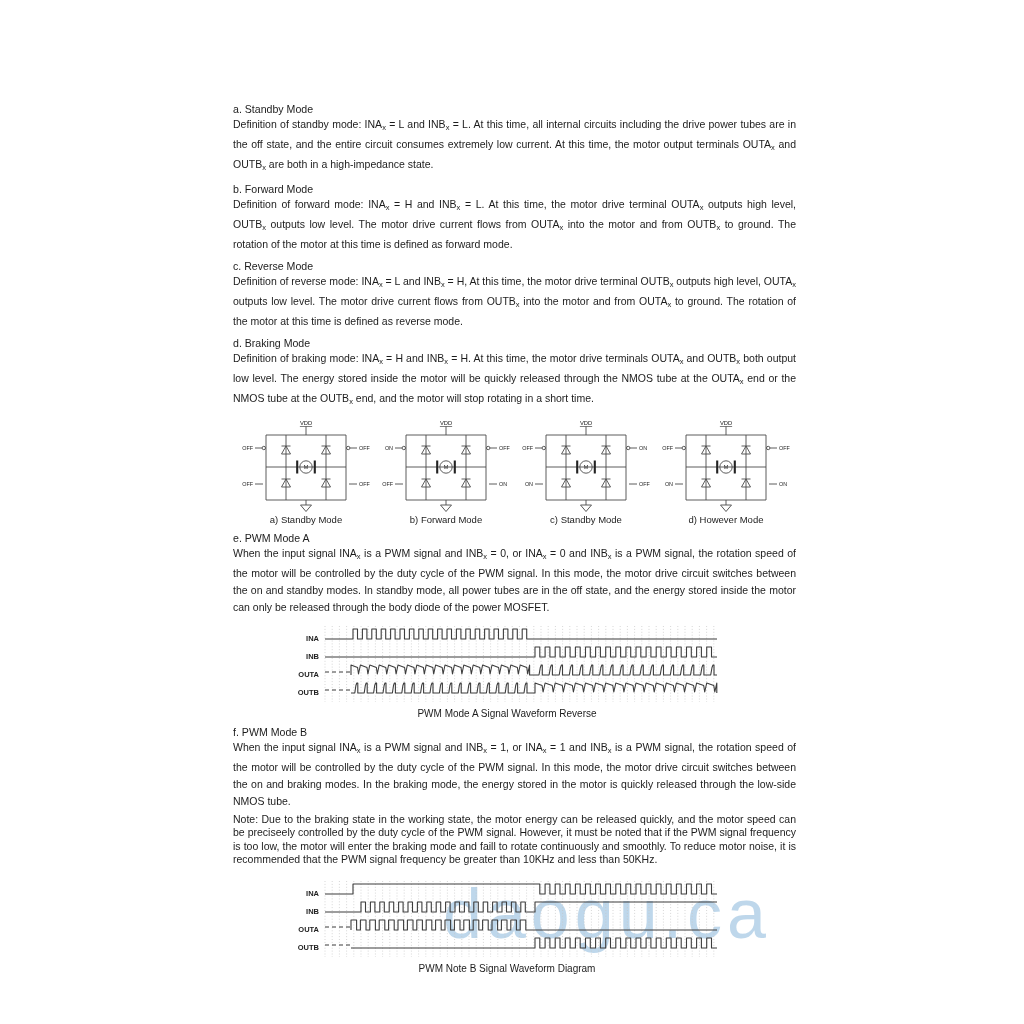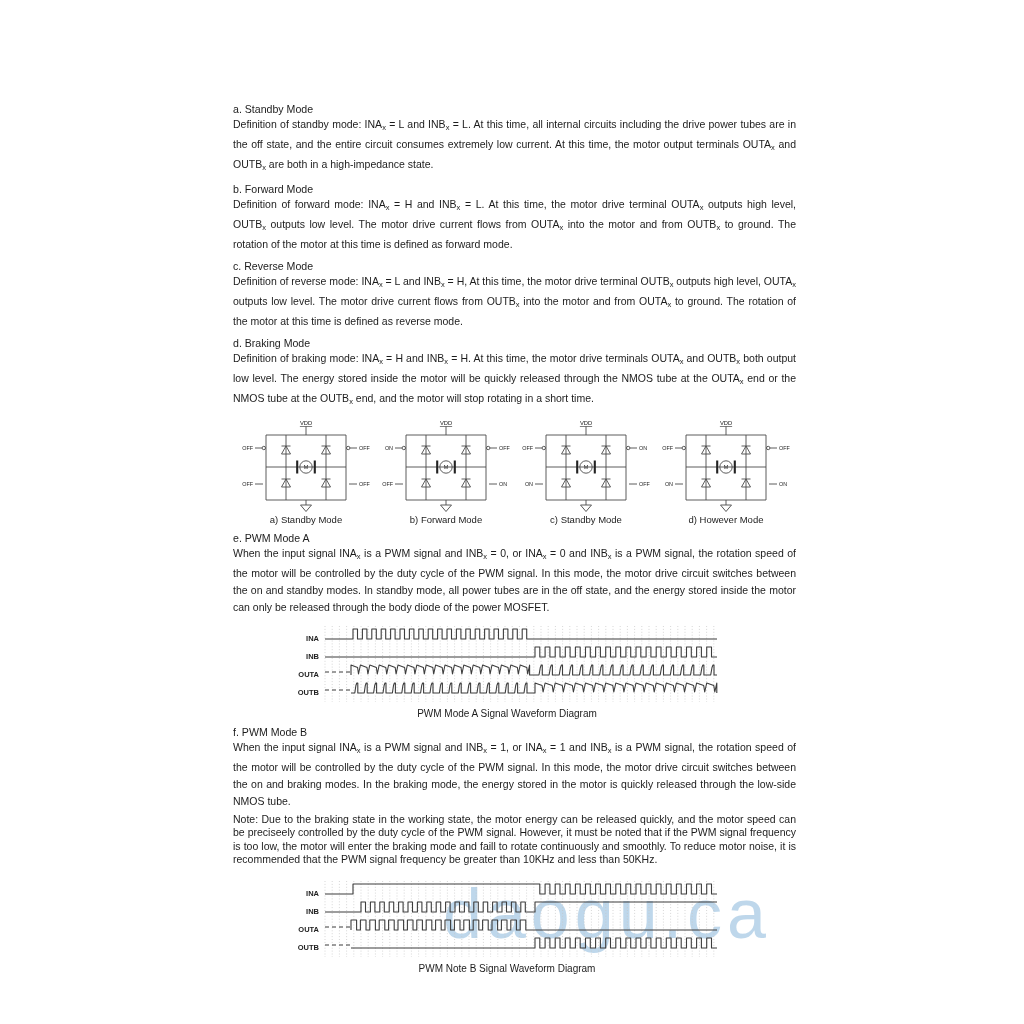--- a/index.html
+++ b/index.html
@@ -226,21 +226,21 @@
           <path class="wl" d="M36 16V16 H64V6 H68.5 V16 H73.4V6 H77.9 V16 H82.8V6 H87.3 V16 H92.2V6 H96.7 V16 H101.6V6 H106.1 V16 H111.0V6 H115.5 V16 H120.4V6 H124.9 V16 H129.8V6 H134.3 V16 H139.2V6 H143.7 V16 H148.6V6 H153.1 V16 H158.0V6 H162.5 V16 H167.4V6 H171.9 V16 H176.8V6 H181.3 V16 H186.2V6 H190.7 V16 H195.6V6 H200.1 V16 H205.0V6 H209.5 V16 H214.4V6 H218.9 V16 H223.8V6 H228.3 V16 H233.2V6 H237.7 V16 H242.6H246V16 H428"></path>
           <text class="wlabel" x="30" y="36">INB</text>
           <path class="wl" d="M36 34V34 H246V24 H250.8 V34 H256.1V24 H260.9 V34 H266.2V24 H271.0 V34 H276.3V24 H281.1 V34 H286.4V24 H291.2 V34 H296.5V24 H301.3 V34 H306.6V24 H311.4 V34 H316.7V24 H321.5 V34 H326.8V24 H331.6 V34 H336.9V24 H341.7 V34 H347.0V24 H351.8 V34 H357.1V24 H361.9 V34 H367.2V24 H372.0 V34 H377.3V24 H382.1 V34 H387.4V24 H392.2 V34 H397.5V24 H402.3 V34 H407.6V24 H412.4 V34 H417.7V24 H422.5 V34 H427.8H428"></path>
           <text class="wlabel" x="30" y="54">OUTA</text>
           <path class="wl" d="M62 52V42L68.6 44.5 L69.5 51 L71.4 42L78.0 44.5 L78.9 51 L80.8 42L87.4 44.5 L88.3 51 L90.2 42L96.8 44.5 L97.7 51 L99.6 42L106.2 44.5 L107.1 51 L109.0 42L115.6 44.5 L116.5 51 L118.4 42L125.0 44.5 L125.9 51 L127.8 42L134.4 44.5 L135.3 51 L137.2 42L143.8 44.5 L144.7 51 L146.6 42L153.2 44.5 L154.1 51 L156.0 42L162.6 44.5 L163.5 51 L165.4 42L172.0 44.5 L172.9 51 L174.8 42L181.4 44.5 L182.3 51 L184.2 42L190.8 44.5 L191.7 51 L193.6 42L200.2 44.5 L201.1 51 L203.0 42L209.6 44.5 L210.5 51 L212.4 42L219.0 44.5 L219.9 51 L221.8 42L228.4 44.5 L229.3 51 L231.2 42L237.8 44.5 L238.7 51 L240.6 42V52V52H250.0 L251.3 44.5 L252.3 42 H253.3 V52H260.1 L261.4 44.5 L262.4 42 H263.4 V52H270.2 L271.5 44.5 L272.5 42 H273.5 V52H280.3 L281.6 44.5 L282.6 42 H283.6 V52H290.4 L291.7 44.5 L292.7 42 H293.7 V52H300.5 L301.8 44.5 L302.8 42 H303.8 V52H310.6 L311.9 44.5 L312.9 42 H313.9 V52H320.7 L322.0 44.5 L323.0 42 H324.0 V52H330.8 L332.1 44.5 L333.1 42 H334.1 V52H340.9 L342.2 44.5 L343.2 42 H344.2 V52H351.0 L352.3 44.5 L353.3 42 H354.3 V52H361.1 L362.4 44.5 L363.4 42 H364.4 V52H371.2 L372.5 44.5 L373.5 42 H374.5 V52H381.3 L382.6 44.5 L383.6 42 H384.6 V52H391.4 L392.7 44.5 L393.7 42 H394.7 V52H401.5 L402.8 44.5 L403.8 42 H404.8 V52H411.6 L412.9 44.5 L413.9 42 H414.9 V52H421.7 L423.0 44.5 L424.0 42 H425.0 V52H428"></path>
           <path class="wl dashed" d="M36 49 H62"></path>
           <text class="wlabel" x="30" y="72">OUTB</text>
           <path class="wl" d="M62 70V70H65.8 L66.9 62.5 L67.8 60 H68.8 V70H75.2 L76.3 62.5 L77.2 60 H78.2 V70H84.6 L85.7 62.5 L86.6 60 H87.6 V70H94.0 L95.1 62.5 L96.0 60 H97.0 V70H103.4 L104.5 62.5 L105.4 60 H106.4 V70H112.8 L113.9 62.5 L114.8 60 H115.8 V70H122.2 L123.3 62.5 L124.2 60 H125.2 V70H131.6 L132.7 62.5 L133.6 60 H134.6 V70H141.0 L142.1 62.5 L143.0 60 H144.0 V70H150.4 L151.5 62.5 L152.4 60 H153.4 V70H159.8 L160.9 62.5 L161.8 60 H162.8 V70H169.2 L170.3 62.5 L171.2 60 H172.2 V70H178.6 L179.7 62.5 L180.6 60 H181.6 V70H188.0 L189.1 62.5 L190.0 60 H191.0 V70H197.4 L198.5 62.5 L199.4 60 H200.4 V70H206.8 L207.9 62.5 L208.8 60 H209.8 V70H216.2 L217.3 62.5 L218.2 60 H219.2 V70H225.6 L226.7 62.5 L227.6 60 H228.6 V70H235.0 L236.1 62.5 L237.0 60 H238.0 V70H246V60L253.1 62.5 L254.1 69 L256.1 60L263.2 62.5 L264.2 69 L266.2 60L273.3 62.5 L274.3 69 L276.3 60L283.4 62.5 L284.4 69 L286.4 60L293.5 62.5 L294.5 69 L296.5 60L303.6 62.5 L304.6 69 L306.6 60L313.7 62.5 L314.7 69 L316.7 60L323.8 62.5 L324.8 69 L326.8 60L333.9 62.5 L334.9 69 L336.9 60L344.0 62.5 L345.0 69 L347.0 60L354.1 62.5 L355.1 69 L357.1 60L364.2 62.5 L365.2 69 L367.2 60L374.3 62.5 L375.3 69 L377.3 60L384.4 62.5 L385.4 69 L387.4 60L394.5 62.5 L395.5 69 L397.5 60L404.6 62.5 L405.6 69 L407.6 60L414.7 62.5 L415.7 69 L417.7 60L424.8 62.5 L425.8 69 L427.8 60V70"></path>
           <path class="wl dashed" d="M36 67 H62"></path>
         </svg>
-      <div class="wave-caption">PWM Mode A Signal Waveform Diagram</div>
+      <div class="wave-caption">PWM Mode A Signal Waveform Reverse</div>
     </div>
 
     <div class="sec-heading">f. PWM Mode B</div>
     <p class="sec-body">When the input signal INA<sub>x</sub> is a PWM signal and INB<sub>x</sub> = 1, or INA<sub>x</sub> = 1 and INB<sub>x</sub> is a PWM signal, the rotation speed of the motor will be controlled by the duty cycle of the PWM signal. In this mode, the motor drive circuit switches between the on and braking modes. In the braking mode, the energy stored in the motor is quickly released through the low-side NMOS tube.</p>
     <p class="sec-note">Note: Due to the braking state in the working state, the motor energy can be released quickly, and the motor speed can be preciseely controlled by the duty cycle of the PWM signal. However, it must be noted that if the PWM signal frequency is too low, the motor will enter the braking mode and faill to rotate continuously and smoothly. To reduce motor noise, it is recommended that the PWM signal frequency be greater than 10KHz and less than 50KHz.</p>
 
     <div class="waveform" style="margin-top:12px">
       <svg id="waveB" width="436" height="84" viewBox="0 0 436 84">
           <line class="grid" x1="36.0" y1="3" x2="36.0" y2="79"></line>
           <line class="grid" x1="43.2" y1="3" x2="43.2" y2="79"></line>

